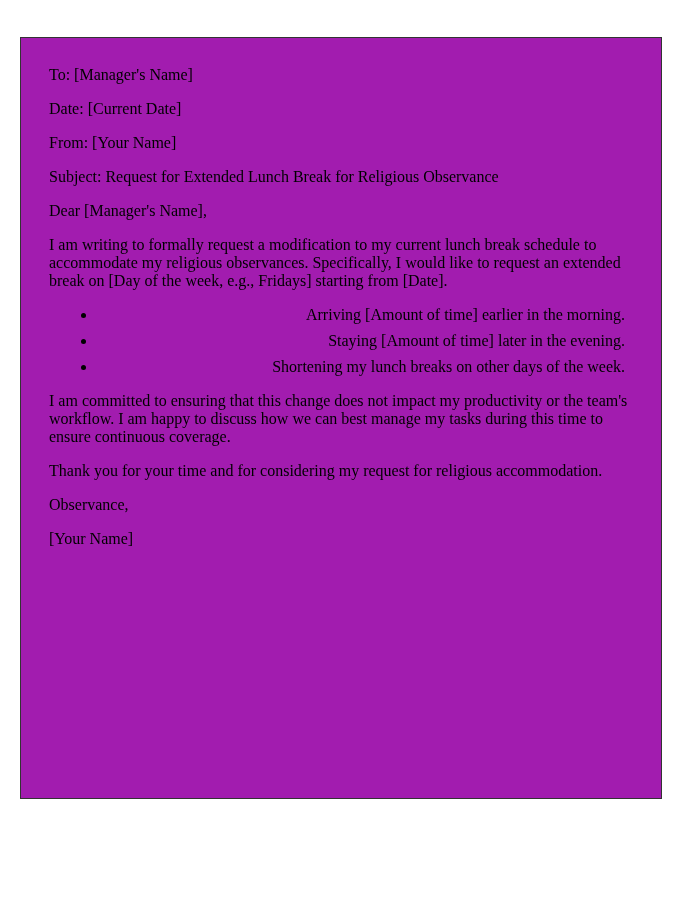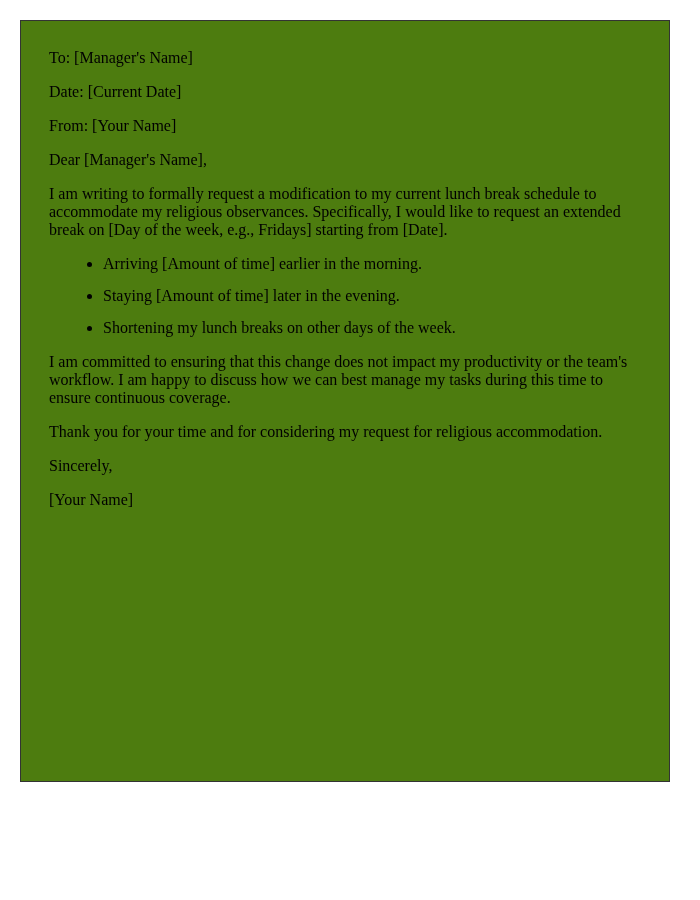--- a/index.html
+++ b/index.html
@@ -12,60 +12,62 @@
       height: 900px;
       position: relative;
       font-family: "Liberation Serif", "DejaVu Serif", serif;
       font-size: 16px;
       line-height: 18px;
       color: #000000;
     }
     .letter {
       position: absolute;
       left: 20px;
-      top: 20px;
+      top: 37px;
       width: 584px;
       height: 704px;
-      padding: 28px 36px 28px 28px;
+      padding: 28px 28px 28px 28px;
       border: 1px solid #333333;
-      background: #4d7c0f;
+      background: #a21caf;
     }
     .letter p {
       margin: 16px 0 0 0;
       padding: 0;
     }
     .letter p.first {
       margin-top: 0;
     }
     .letter ul {
       margin: 16px 0 0 0;
       padding: 0 0 0 40px;
       list-style-type: disc;
     }
     .letter ul li {
-      margin: 14px;
+      margin: 8px;
       padding: 0;
+      text-align: right;
     }
     .sig-line {
       display: block;
     }
   </style>
 </head>
 <body>
 
 <div class="letter">
   <p class="first">To: [Manager's Name]</p>
   <p>Date: [Current Date]</p>
   <p>From: [Your Name]</p>
+  <p>Subject: Request for Extended Lunch Break for Religious Observance</p>
   <p>Dear [Manager's Name],</p>
   <p>I am writing to formally request a modification to my current lunch break schedule to accommodate my religious observances. Specifically, I would like to request an extended break on [Day of the week, e.g., Fridays] starting from [Date].</p>
   <ul>
     <li>Arriving [Amount of time] earlier in the morning.</li>
     <li>Staying [Amount of time] later in the evening.</li>
     <li>Shortening my lunch breaks on other days of the week.</li>
   </ul>
   <p>I am committed to ensuring that this change does not impact my productivity or the team's workflow. I am happy to discuss how we can best manage my tasks during this time to ensure continuous coverage.</p>
   <p>Thank you for your time and for considering my request for religious accommodation.</p>
-  <p>Sincerely,</p>
+  <p>Observance,</p>
   <p>
     <span class="sig-line">[Your Name]</span>
   </p>
 </div>
 
 </body></html>

